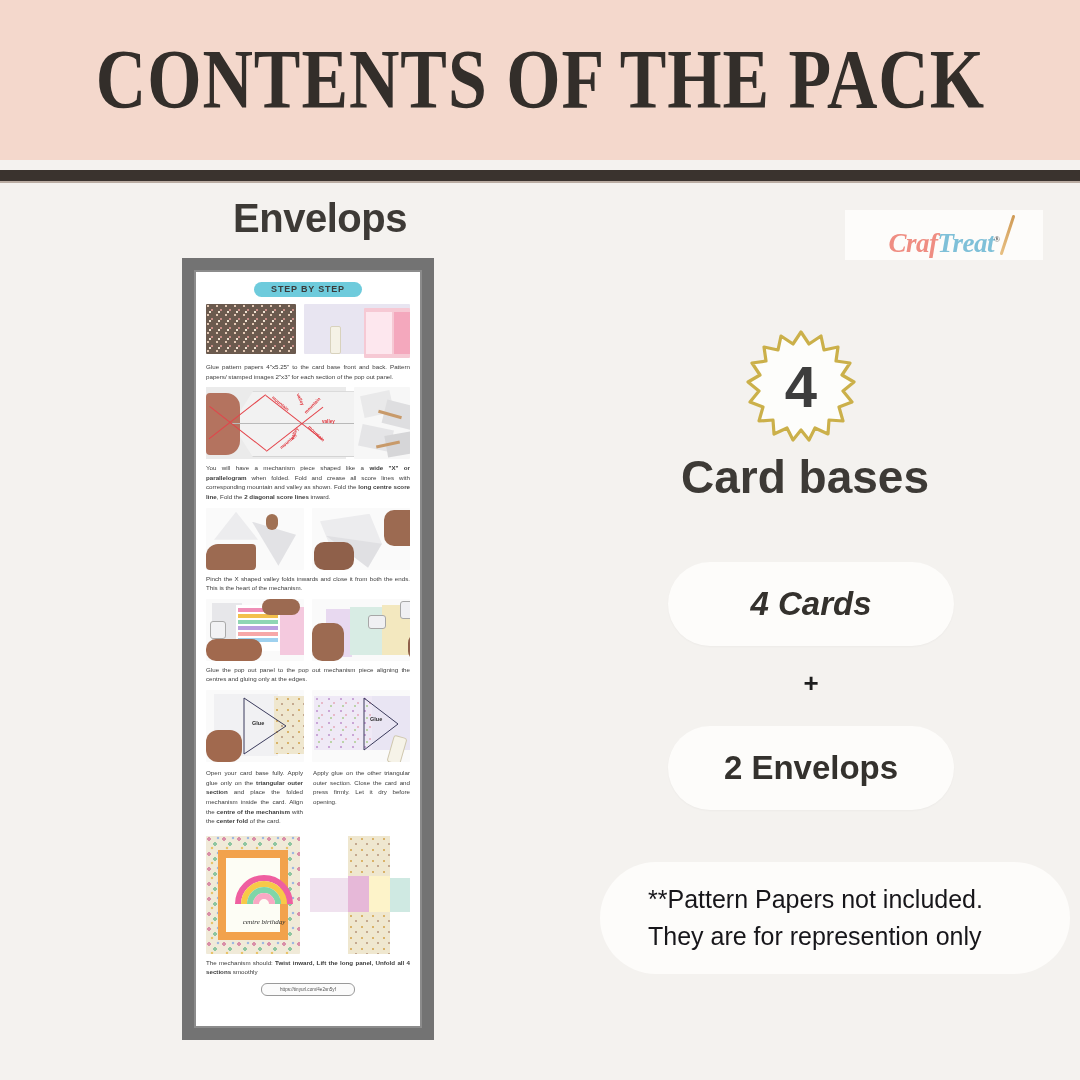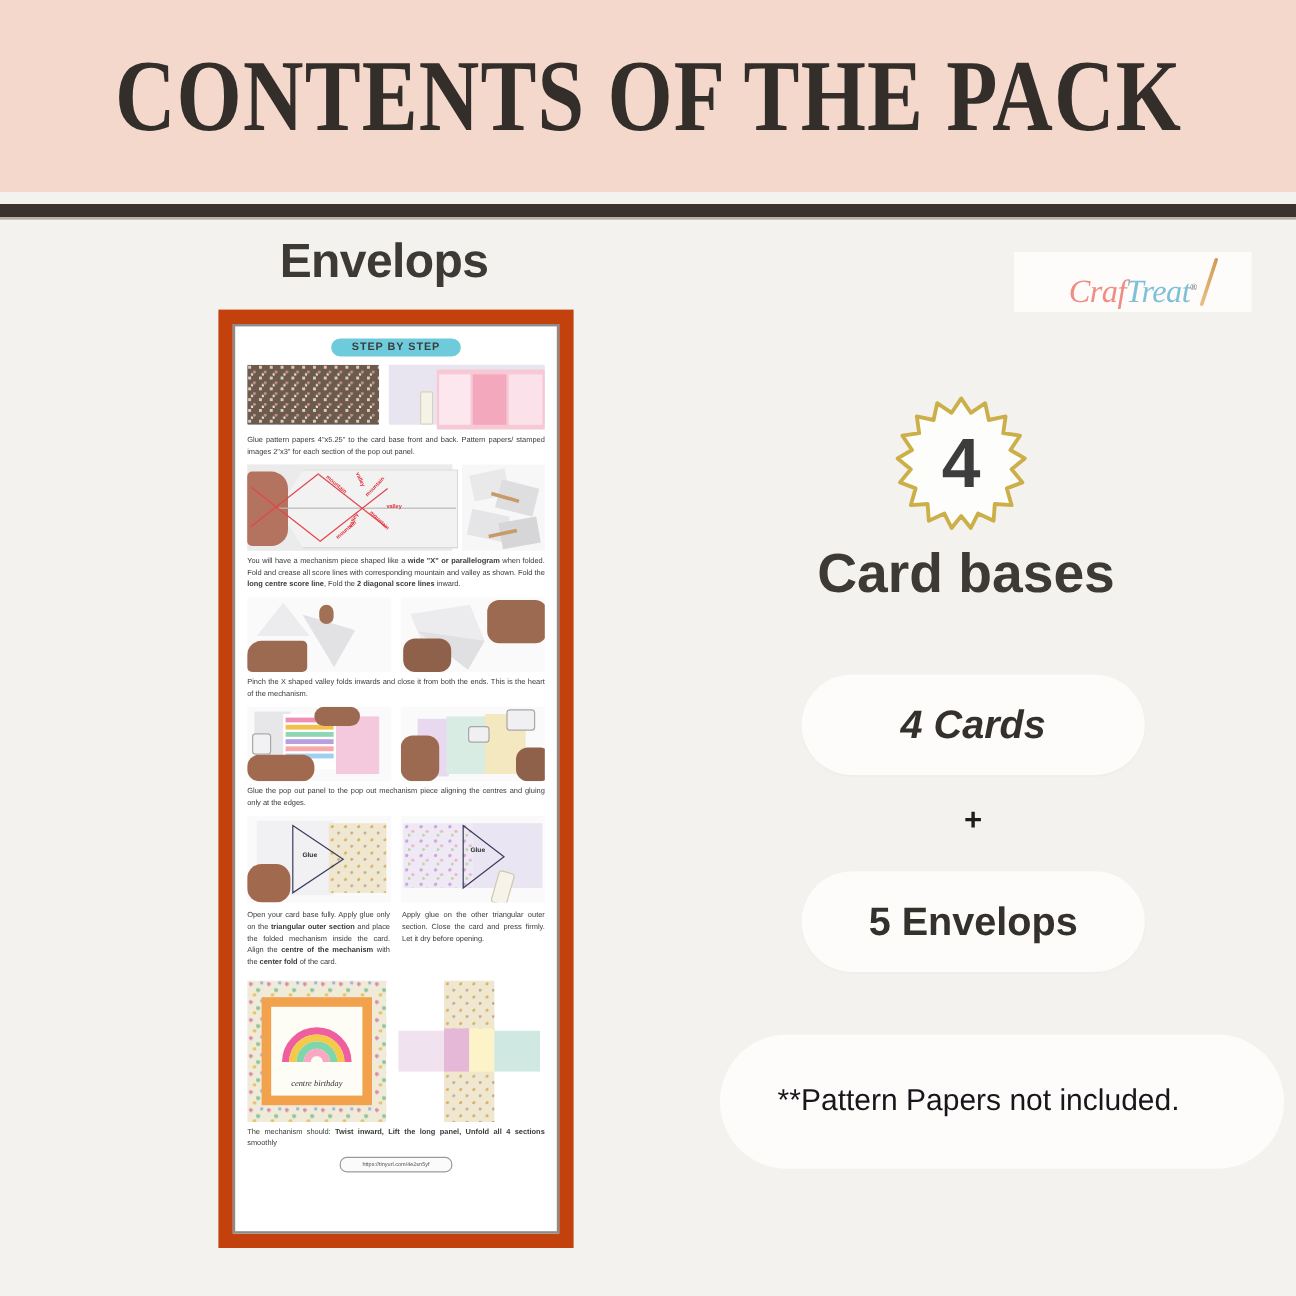--- a/index.html
+++ b/index.html
@@ -38,22 +38,22 @@
   .left-col{
     position:absolute;left:150px;top:196px;width:400px;
   }
   .tutorial-heading{
     font-size:40px;font-weight:bold;color:#3d3a36;
     text-align:center;width:340px;margin:0 0 12px 0;
     letter-spacing:-0.5px;
   }
   .poster-outer{
     position:absolute;left:32px;top:62px;
-    width:296px;height:782px;
-    background:#c2410c;
+    width:252px;height:782px;
+    background:#737373;
     padding:0;
     box-sizing:border-box;
   }
   .poster-inner{
     position:absolute;left:12px;top:12px;right:12px;bottom:12px;
     border:2px solid #8c8c8c;background:#ffffff;
     overflow:hidden;
   }
   .poster-page{
     position:absolute;left:2px;top:2px;right:2px;bottom:2px;
@@ -156,21 +156,21 @@
     overflow:hidden;white-space:nowrap;
   }
 
   
   .logo-box{
     position:absolute;left:845px;top:210px;width:198px;height:50px;
     background:#fdfcfa;display:flex;align-items:center;justify-content:center;
   }
   .logo-text{
     font-family:"Liberation Serif", serif;
-    font-style:italic;font-weight:normal;font-size:27px;
+    font-style:italic;font-weight:bold;font-size:27px;
     white-space:nowrap;letter-spacing:-0.5px;margin-top:16px;
   }
   .logo-craf{color:#ef8d82;}
   .logo-treat{color:#7fc0d8;}
   .logo-tm{font-size:8px;color:#6a6a6a;vertical-align:super;font-style:normal;}
   .logo-stick{
     position:absolute;right:34px;top:4px;width:3px;height:42px;
     background:linear-gradient(180deg,#cf9a55,#e8c083);
     transform:rotate(18deg);border-radius:2px;
   }
@@ -378,17 +378,18 @@
   <svg width="112" height="112" viewBox="0 0 112 112">
     <polygon points="56,2 64,14 76,6 79,20 93,17 91,31 105,33 97,45 109,52 98,61 107,72 94,77 98,91 84,90 83,104 70,98 64,110 56,100 48,110 42,98 29,104 28,90 14,91 18,77 5,72 14,61 3,52 15,45 7,33 21,31 19,17 33,20 36,6 48,14" fill="#fdfdfb" stroke="#cbb04a" stroke-width="3.2" stroke-linejoin="round"></polygon>
   </svg>
   <div class="badge-num">4</div>
 </div>
 
 <div class="card-bases">Card bases</div>
 
 <div class="pill pill-cards">4 Cards</div>
 <div class="plus">+</div>
-<div class="pill pill-env">5 Envelops</div>
+<div class="pill pill-env">2 Envelops</div>
 
 <div class="note">
   <div class="note-line">**Pattern Papers not  included.</div>
+  <div class="note-line">They are for represention only</div>
 </div>
 
 </body></html>

